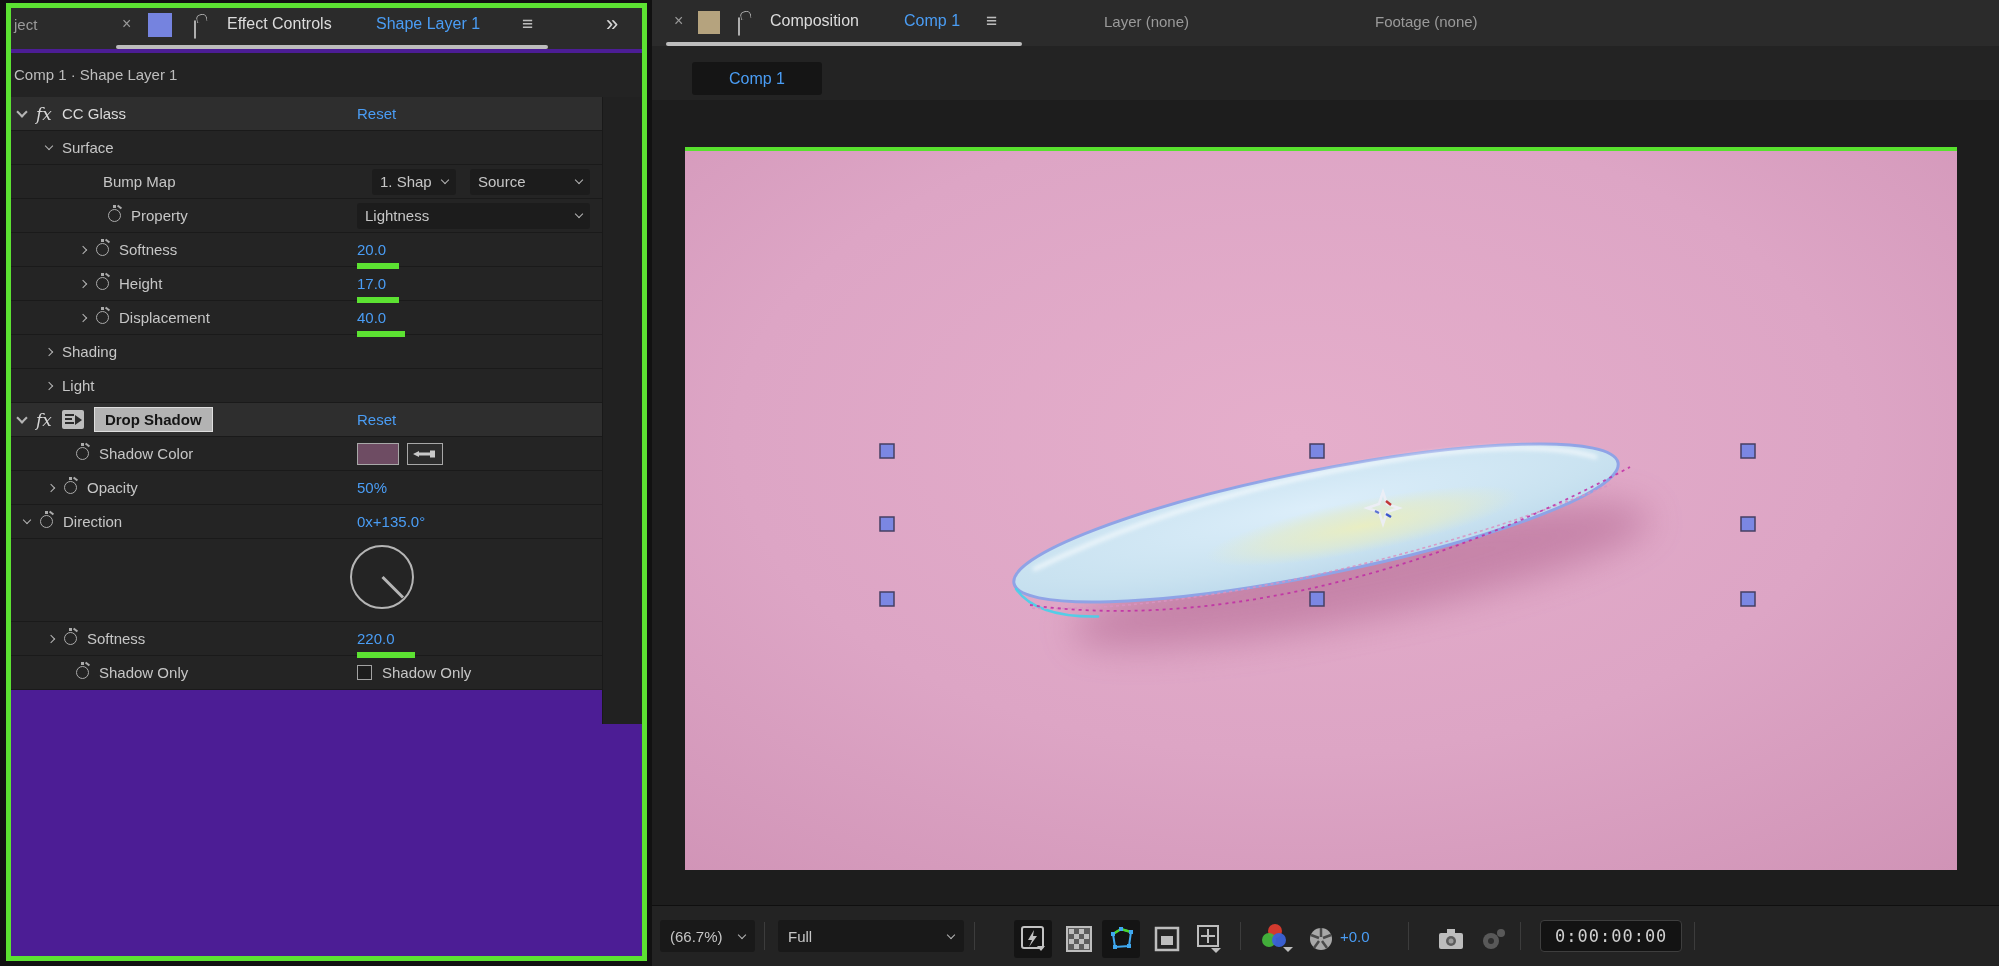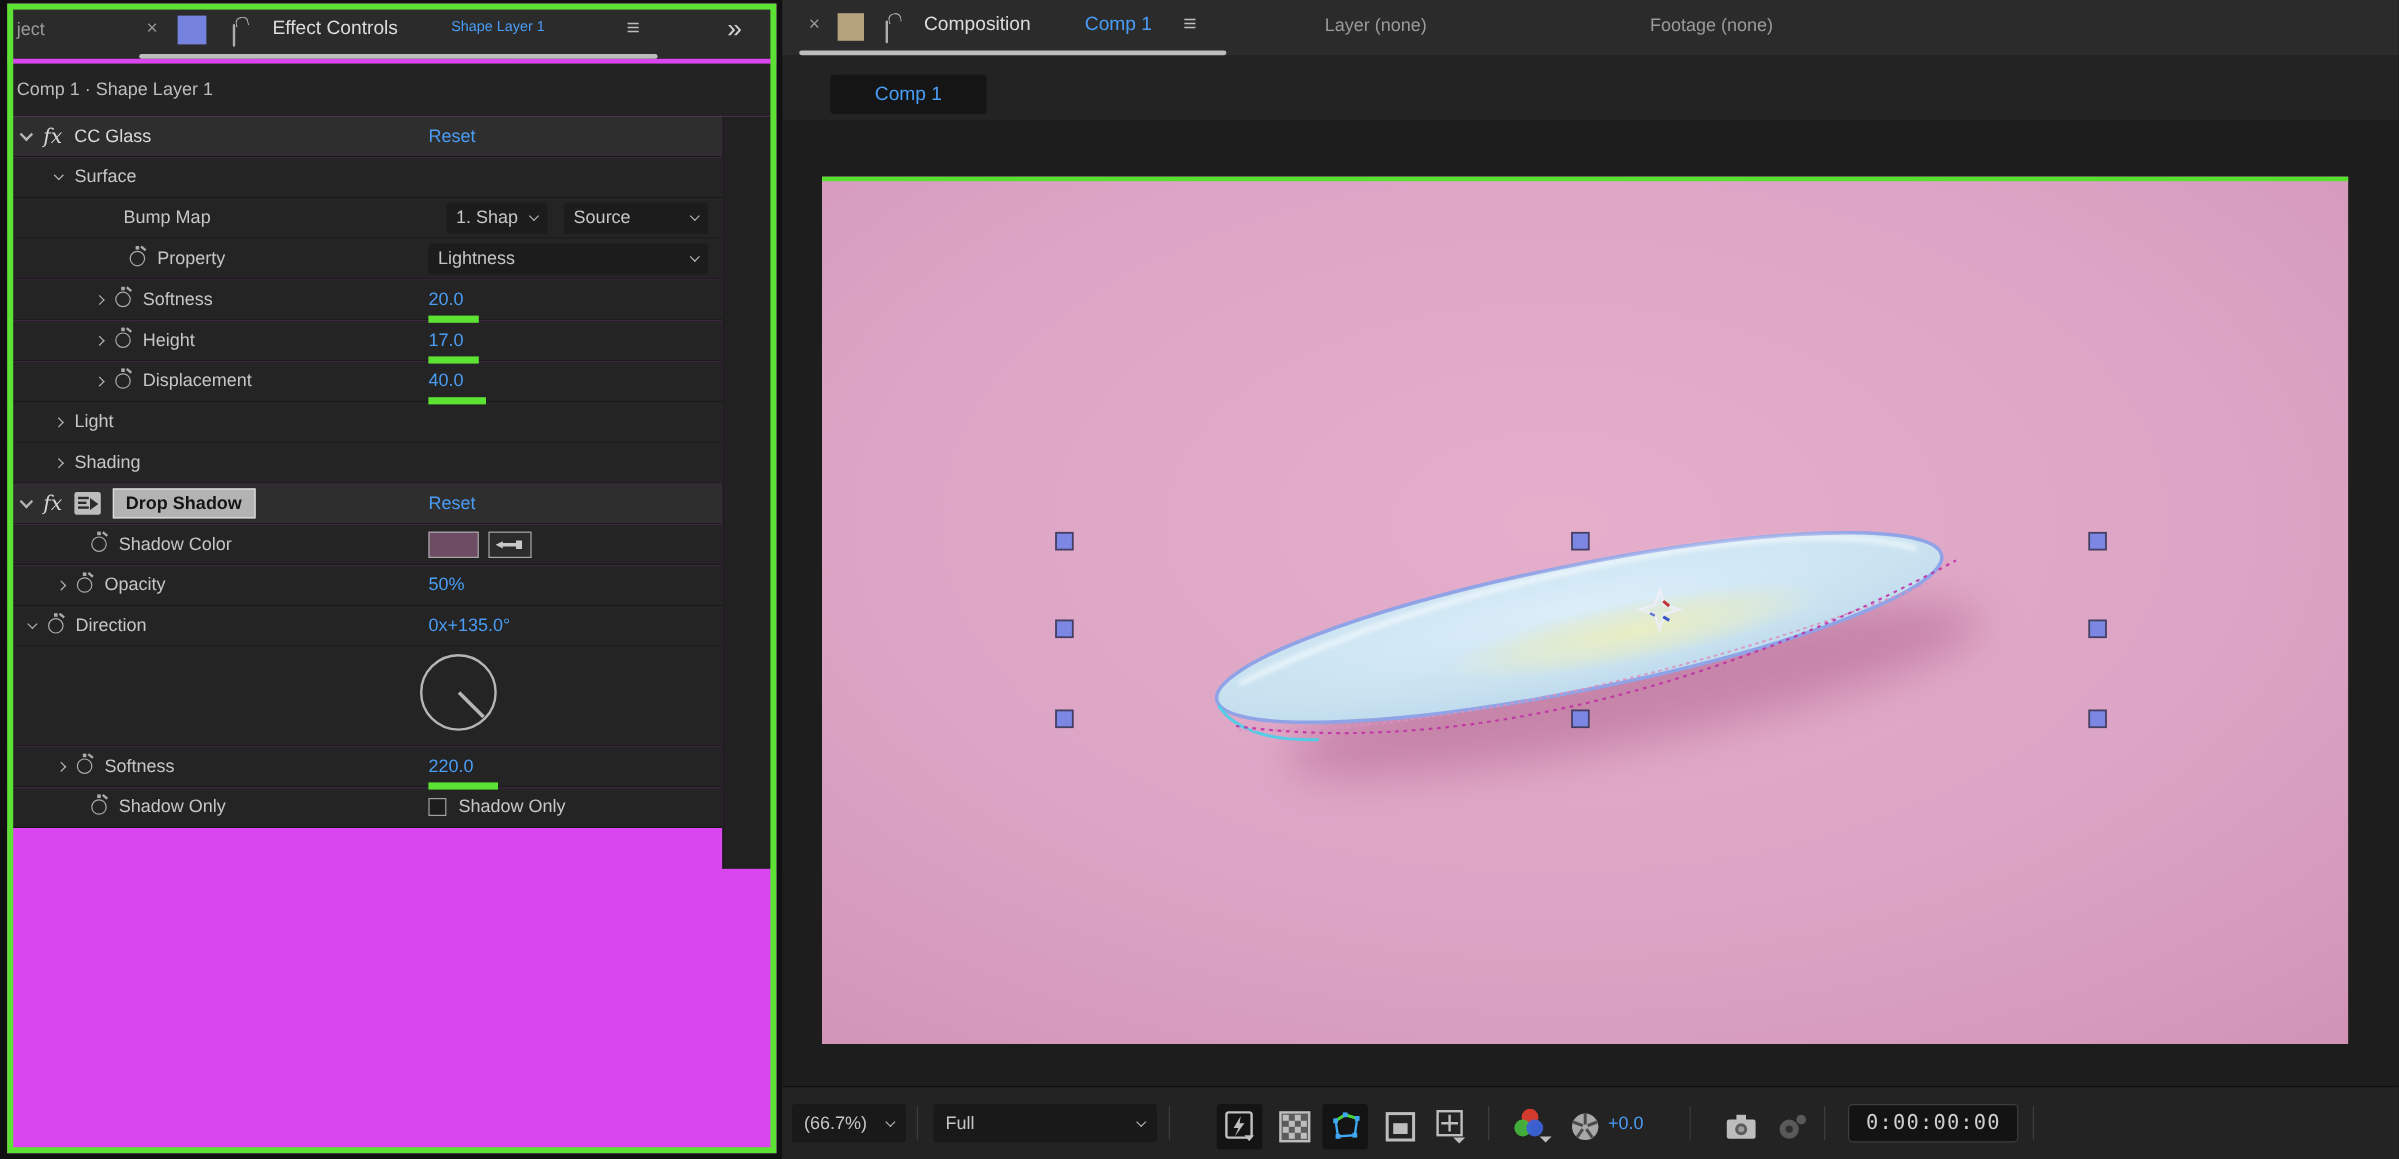--- a/index.html
+++ b/index.html
@@ -20,21 +20,21 @@
   .stopwatch::before { content:""; position:absolute; top:-5px; left:4px; width:3px; height:3px; background:#ababab; }
   .stopwatch::after { content:""; position:absolute; top:-4px; right:-2px; width:5px; height:2px; background:#ababab; transform:rotate(40deg); }
   .fx { font-family:"DejaVu Serif", serif; font-style:italic; font-size:17px; color:#d6d6d6; }
   .lockicon { position:relative; width:15px; height:11px; border:1.5px solid #aeaeae; border-radius:2px; }
   .lockicon::before { content:""; position:absolute; top:-7px; left:1px; width:9px; height:7px;
                       border:1.5px solid #aeaeae; border-bottom:none; border-radius:5px 5px 0 0; transform:rotate(-12deg); }
   .menu-glyph { color:#bdbdbd; font-size:19px; }
   .swatch { display:inline-block; }
 
   
-  #left-panel { left:6px; top:3px; width:641px; height:958px; background:#d946ef; overflow:hidden; }
+  #left-panel { left:6px; top:3px; width:641px; height:958px; background:#4c1d95; overflow:hidden; }
   #green-frame { left:6px; top:3px; width:641px; height:958px; border:5px solid #5ce232; z-index:60; pointer-events:none; }
   .lp-strip { position:absolute; left:0; top:0; width:641px; height:46px; background:#2b2b2b; }
   .lp-underline { position:absolute; left:110px; top:42px; width:432px; height:4px; background:#bdbdbd; border-radius:2px; }
   #breadcrumb-bar { position:absolute; left:0; top:50px; width:720px; height:44px; background:#232323; }
 
   .rows { position:absolute; left:0; top:94px; width:596px; }
   .row { position:relative; height:34px; display:flex; align-items:center; gap:10px;
          background:#242424; border-bottom:1px solid #1a1a1a; }
   .row.hdr { background:#2e2e2e; }
   .row .val { position:absolute; left:351px; }
@@ -80,21 +80,21 @@
 <div id="stage">
 
   <div id="left-panel" class="abs">
 
     <div class="lp-strip">
       <span class="abs txt dim" style="left:8px;top:13px">ject</span>
       <span class="abs txt dim" style="left:116px;top:12px;font-size:16px">×</span>
       <span class="abs swatch" style="left:142px;top:10px;width:24px;height:24px;background:#7583df"></span>
       <span class="abs lockicon" style="left:188px;top:18px"></span>
       <span class="abs txt" style="left:221px;top:12px;color:#dcdcdc;font-size:16px">Effect Controls</span>
-      <span class="abs txt blue" style="left:370px;top:12px;font-size:12px">Shape Layer 1</span>
+      <span class="abs txt blue" style="left:370px;top:12px;font-size:16px">Shape Layer 1</span>
       <span class="abs menu-glyph" style="left:516px;top:10px">≡</span>
       <span class="abs txt" style="left:600px;top:8px;font-size:22px;color:#d5d5d5">»</span>
       <span class="lp-underline"></span>
     </div>
 
     <div id="breadcrumb-bar">
       <span class="abs txt" style="left:8px;top:13px;color:#bdbdbd">Comp 1 · Shape Layer 1</span>
     </div>
 
     <div class="rows">
@@ -151,26 +151,26 @@
       <div class="row" style="padding-left:74px">
         <span class="chev right small"></span>
         <span class="stopwatch"></span>
         <span class="txt">Displacement</span>
         <span class="val txt blue">40.0</span>
         <span class="gbar" style="width:48px"></span>
       </div>
 
       <div class="row" style="padding-left:40px">
         <span class="chev right small"></span>
+        <span class="txt">Shading</span>
+      </div>
+
+      <div class="row" style="padding-left:40px">
+        <span class="chev right small"></span>
         <span class="txt">Light</span>
-      </div>
-
-      <div class="row" style="padding-left:40px">
-        <span class="chev right small"></span>
-        <span class="txt">Shading</span>
       </div>
 
       <div class="row hdr" style="padding-left:12px">
         <span class="chev down"></span>
         <span class="fx">fx</span>
         <span class="badge">
           <i style="top:4px;width:9px"></i>
             <i style="top:8px;width:7px"></i>
             <i style="top:12px;width:9px"></i>
           <span class="tri"></span>

